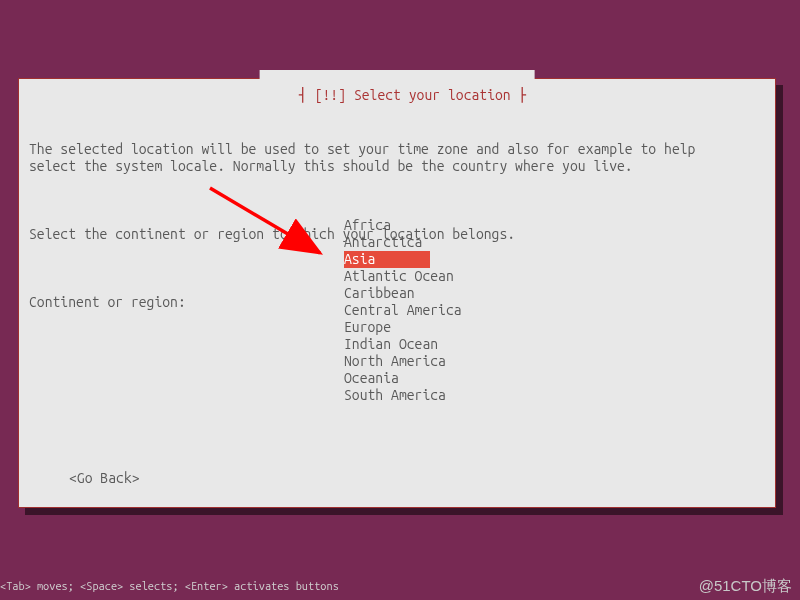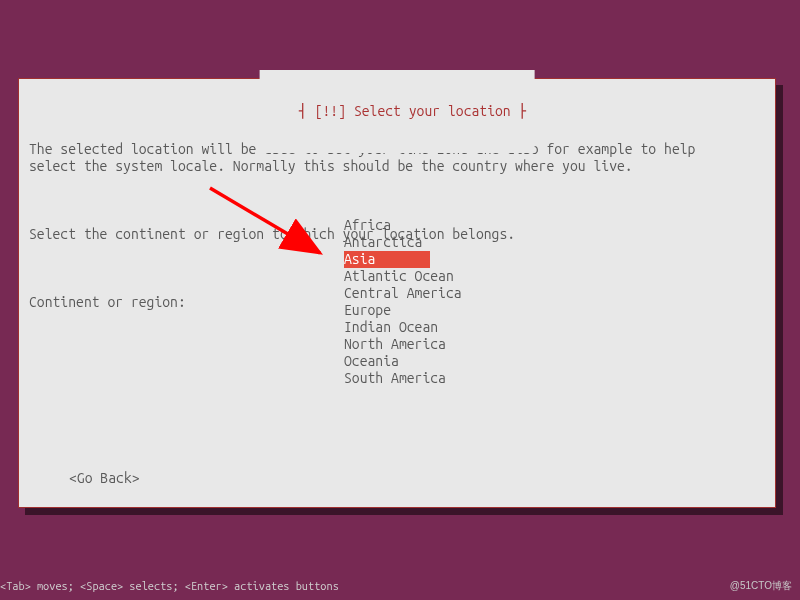--- a/index.html
+++ b/index.html
@@ -34,21 +34,21 @@
       height: 430px;
       background: #e8e8e8;
       border: 1px solid #a03030;
     }
     .dialog-title {
       position: absolute;
       top: -9px;
       left: 50%;
       transform: translateX(-50%);
       background: #e8e8e8;
-      padding: 16px 8px;
+      padding: 0 8px;
       color: #aa3333;
       white-space: pre;
     }
     .content {
       padding: 28px 25px 10px 10px;
       white-space: pre-wrap;
     }
     .para1 {
       display: block;
       padding: 0 10px 0 0;
@@ -89,21 +89,21 @@
       left: 0;
       color: #d0d0d0;
       white-space: pre;
       font-size: 11px;
     }
     .watermark {
       position: absolute;
       bottom: 6px;
       right: 8px;
       color: #c8c8c8;
-      font-size: 10px;
+      font-size: 15px;
       font-family: sans-serif;
     }
     .arrow-svg {
       position: absolute;
       top: 178px;
       left: 200px;
       width: 150px;
       height: 100px;
       pointer-events: none;
     }
@@ -121,20 +121,21 @@
     <span class="para1">The selected location will be used to set your time zone and also for example to help select the system locale. Normally this should be the country where you live.</span>
     <span class="para2">Select the continent or region to which your location belongs.</span>
     <span class="label">Continent or region:</span>
   </div>
 
   <div class="list-container" id="region-list">
       <div class="list-item">Africa</div>
       <div class="list-item">Antarctica</div>
       <div class="list-item selected">Asia</div>
       <div class="list-item">Atlantic Ocean</div>
+      <div class="list-item">Caribbean</div>
       <div class="list-item">Central America</div>
       <div class="list-item">Europe</div>
       <div class="list-item">Indian Ocean</div>
       <div class="list-item">North America</div>
       <div class="list-item">Oceania</div>
       <div class="list-item">South America</div>
     </div>
 
   <div class="go-back">&lt;Go Back&gt;</div>
 </div>

